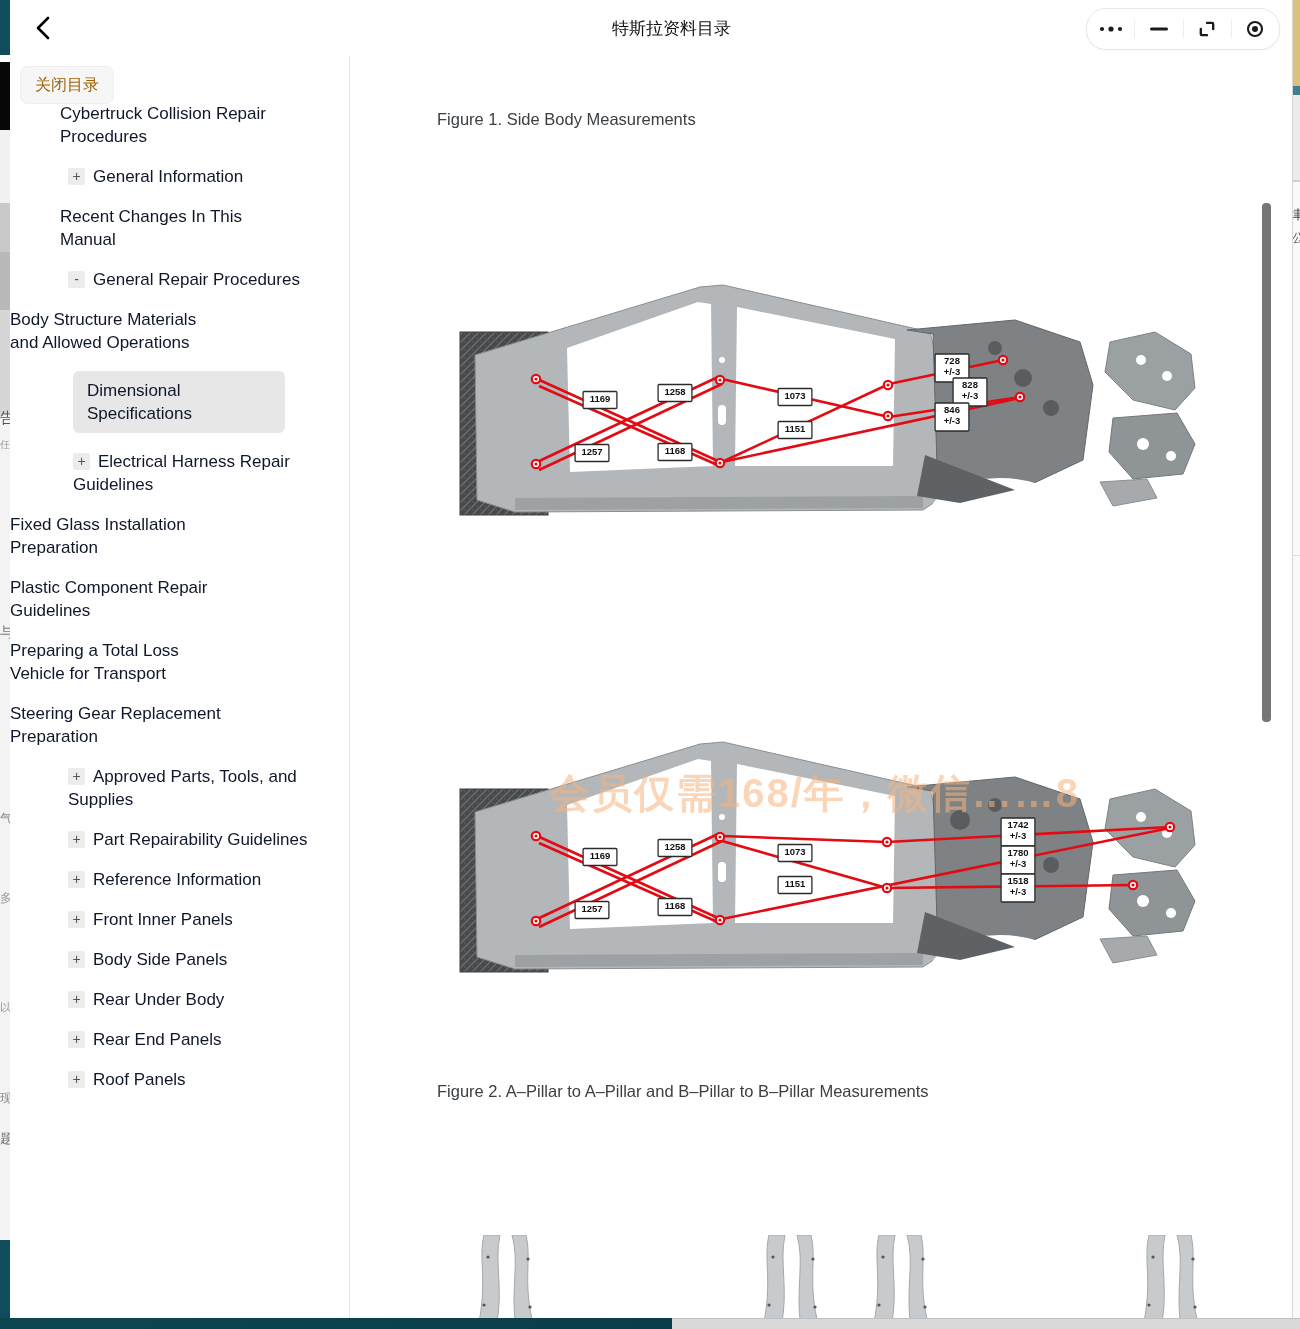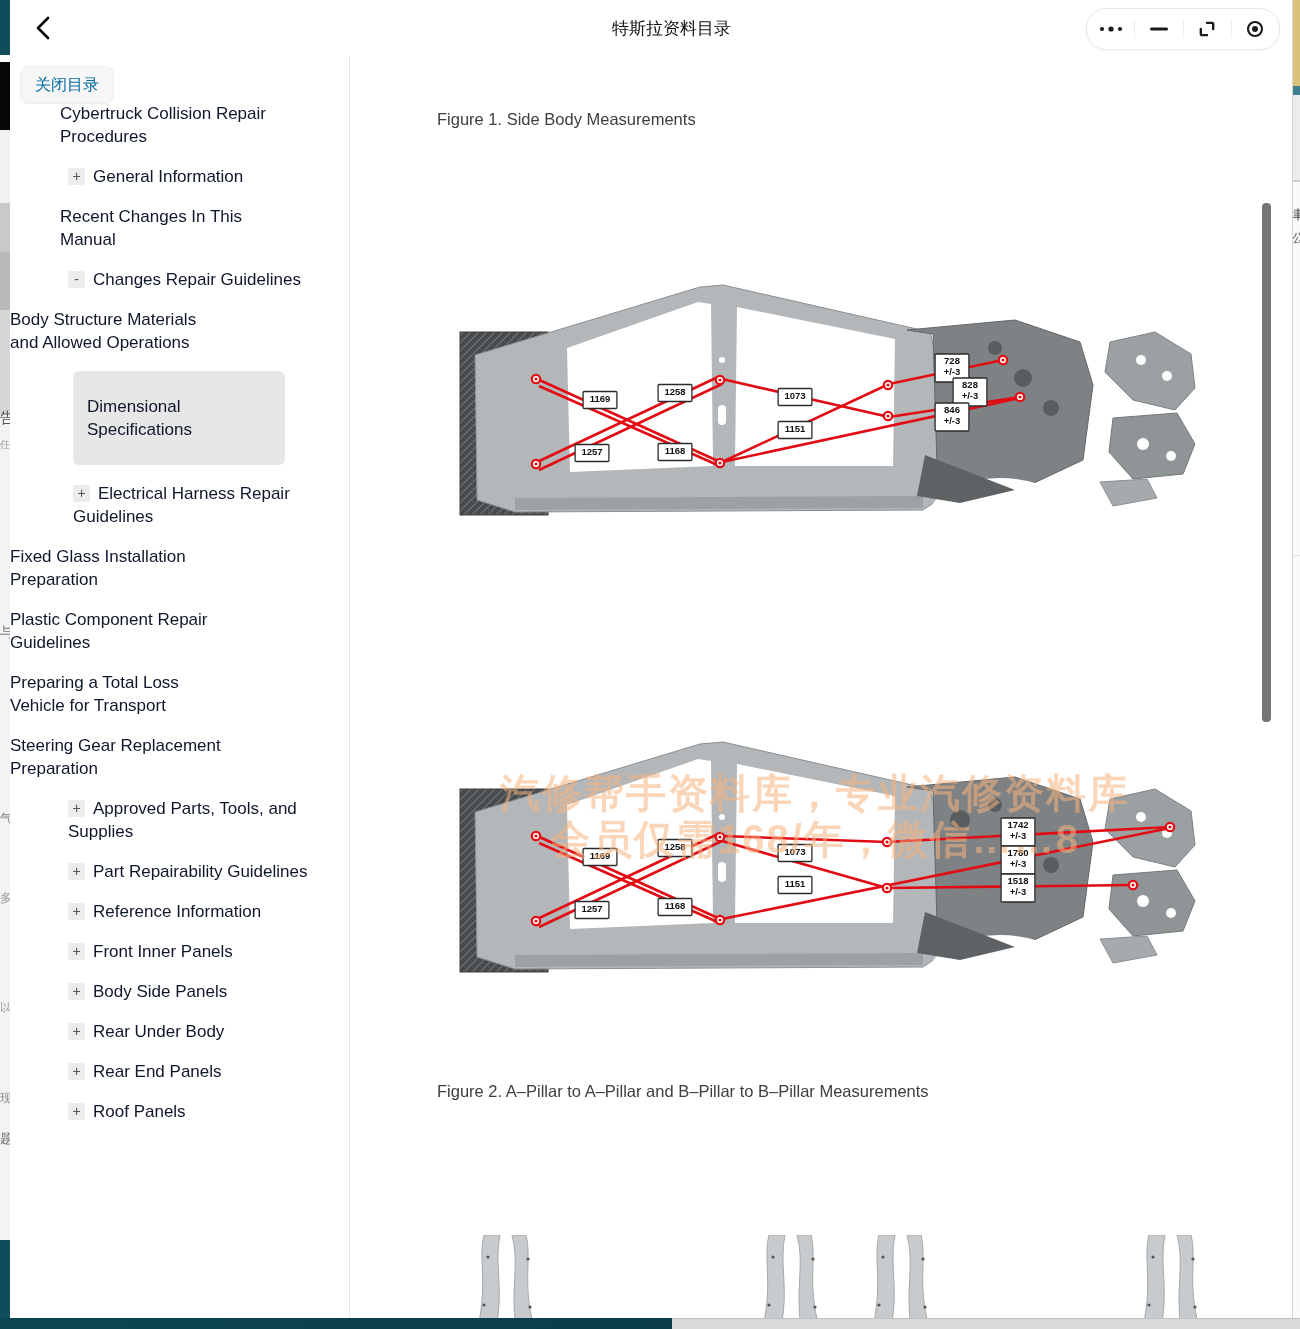--- a/index.html
+++ b/index.html
@@ -28,33 +28,33 @@
             align-items:center;justify-content:center;cursor:pointer;}
   .win-title{position:absolute;left:0;right:0;top:17px;text-align:center;font-size:17px;
              font-weight:500;color:#111;margin-left:41px;}
   .capsule{position:absolute;right:12px;top:8px;width:192px;height:40px;border:1px solid #e7e7e7;
            border-radius:20px;background:#fff;display:flex;align-items:center;
            box-shadow:0 1px 3px rgba(0,0,0,0.04);}
   .cap-btn{flex:1;height:100%;display:flex;align-items:center;justify-content:center;cursor:pointer;}
   .cap-sep{width:1px;height:18px;background:#ededed;}
 
   .close-toc{position:absolute;left:10px;top:66px;height:38px;padding:4px 14px;background:#f6f6f6;
-             border:1px solid #efefef;border-radius:8px;font-size:16px;color:#0369a1;
+             border:1px solid #efefef;border-radius:8px;font-size:16px;color:#a16207;
              font-family:"Liberation Sans",sans-serif;cursor:pointer;z-index:6;}
 
   .sidebar{position:absolute;left:0;top:56px;width:340px;bottom:0;background:#fff;
            border-right:1px solid #e7e7e7;box-sizing:border-box;overflow:hidden;z-index:4;}
   #toc-list{margin-top:46px;}
   .toc-item{font-size:17px;line-height:23px;color:#2f2f2f;margin-bottom:17px;cursor:pointer;}
   .toc-item .lbl{color:#0f172a;}
   .lvl0.plain{margin-left:50px;max-width:225px;}
   .lvl0.has-toggle{margin-left:38px;max-width:272px;padding-left:20px;}
   .lvl1.plain{max-width:212px;}
   .lvl1.has-toggle{margin-left:63px;max-width:255px;}
-  .toc-item.sel{background:#e7e7e7;border-radius:6px;padding:24px 14px;width:250px;
+  .toc-item.sel{background:#e7e7e7;border-radius:6px;padding:8px 14px;width:250px;
                 box-sizing:border-box;margin-left:63px;}
   .toc-item.sel .lbl{display:inline-block;max-width:180px;}
   .toggle{display:inline-flex;width:17px;height:17px;background:#ececec;border-radius:2px;
           align-items:center;justify-content:center;font-size:14px;color:#555;margin-right:8px;
           position:relative;top:-1px;}
 
   .caption{position:absolute;font-size:16.5px;color:#3c4043;z-index:4;}
   .cap1{left:427px;top:110px;}
   .cap2{left:427px;top:1082px;}
   .fig{position:absolute;z-index:3;}
@@ -159,21 +159,21 @@
       </div>
     </div>
 
     <button class="close-toc">关闭目录</button>
 
     <div class="sidebar">
       <div id="toc-list">
           <div class="toc-item lvl0 plain"><span class="lbl">Cybertruck Collision Repair Procedures</span></div>
           <div class="toc-item lvl0 has-toggle"><span class="toggle">+</span><span class="lbl">General Information</span></div>
           <div class="toc-item lvl0 plain"><span class="lbl">Recent Changes In This Manual</span></div>
-          <div class="toc-item lvl0 has-toggle"><span class="toggle">-</span><span class="lbl">Changes Repair Guidelines</span></div>
+          <div class="toc-item lvl0 has-toggle"><span class="toggle">-</span><span class="lbl">General Repair Procedures</span></div>
           <div class="toc-item lvl1 plain"><span class="lbl">Body Structure Materials and Allowed Operations</span></div>
           <div class="toc-item lvl1 plain sel"><span class="lbl">Dimensional Specifications</span></div>
           <div class="toc-item lvl1 has-toggle"><span class="toggle">+</span><span class="lbl">Electrical Harness Repair Guidelines</span></div>
           <div class="toc-item lvl1 plain"><span class="lbl">Fixed Glass Installation Preparation</span></div>
           <div class="toc-item lvl1 plain"><span class="lbl">Plastic Component Repair Guidelines</span></div>
           <div class="toc-item lvl1 plain"><span class="lbl">Preparing a Total Loss Vehicle for Transport</span></div>
           <div class="toc-item lvl1 plain"><span class="lbl">Steering Gear Replacement Preparation</span></div>
           <div class="toc-item lvl0 has-toggle"><span class="toggle">+</span><span class="lbl">Approved Parts, Tools, and Supplies</span></div>
           <div class="toc-item lvl0 has-toggle"><span class="toggle">+</span><span class="lbl">Part Repairability Guidelines</span></div>
           <div class="toc-item lvl0 has-toggle"><span class="toggle">+</span><span class="lbl">Reference Information</span></div>
@@ -285,21 +285,20 @@
           <rect x="546.1" y="129" width="33.8" height="28" rx="1" fill="#fff" stroke="#2b2b2b" stroke-width="1.3"></rect>
           <text x="563" y="139" text-anchor="middle" class="mlabel">1780</text>
           <text x="563" y="150" text-anchor="middle" class="mlabel">+/-3</text>
           <rect x="546.1" y="157" width="33.8" height="28" rx="1" fill="#fff" stroke="#2b2b2b" stroke-width="1.3"></rect>
           <text x="563" y="167" text-anchor="middle" class="mlabel">1518</text>
           <text x="563" y="178" text-anchor="middle" class="mlabel">+/-3</text>
         </g>
     </svg>
 
     <div class="watermark">
-      <div>汽修帮手资料库，专业汽修资料库</div>
       <div>会员仅需168/年，微信……8</div>
     </div>
 
     <div class="caption cap2">Figure 2. A–Pillar to A–Pillar and B–Pillar to B–Pillar Measurements</div>
 
     <svg id="fig3" class="fig" width="770" height="95" viewBox="0 0 770 95">
       <use href="#pillar-pair" x="15"></use>
       <use href="#pillar-pair" x="300"></use>
       <use href="#pillar-pair" x="410"></use>
       <use href="#pillar-pair" x="680"></use>

